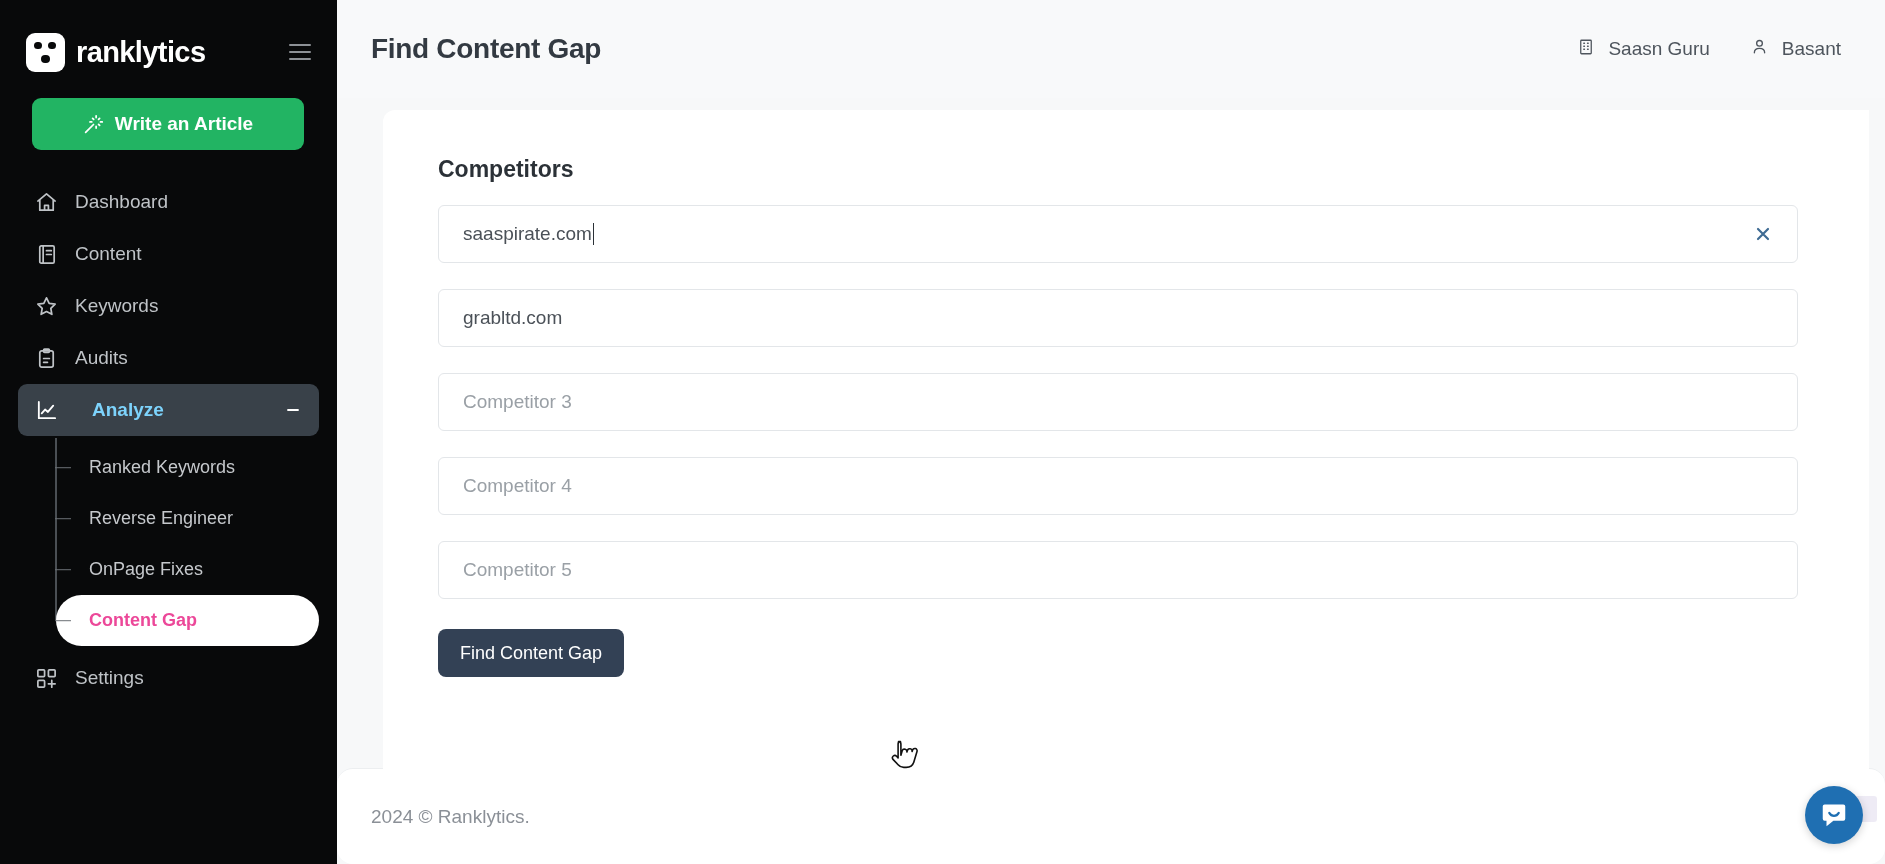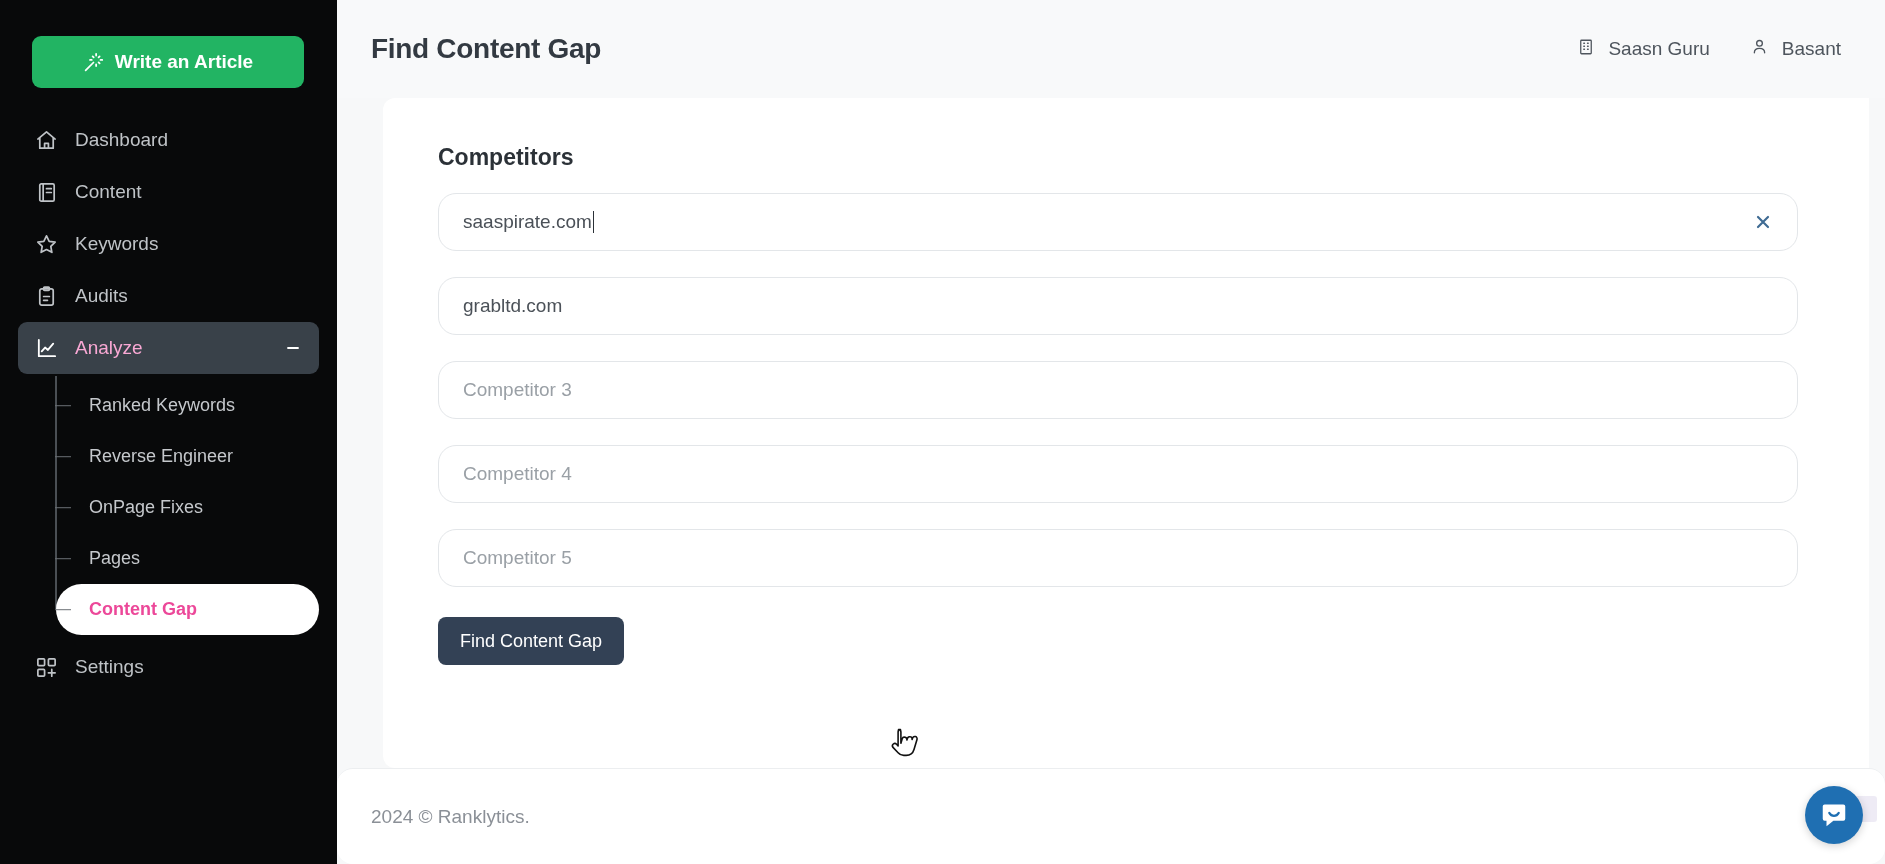--- a/index.html
+++ b/index.html
@@ -62,21 +62,21 @@
   .wand-icon { display: inline-flex; }
 
   .nav { margin-top: 26px; }
   .nav-item {
     display: flex; align-items: center;
     height: 52px; margin: 0 18px; padding: 0 16px;
     border-radius: 9px; cursor: pointer;
     color: #bfc3c7; font-size: 19px;
   }
   .nav-item .ico { width: 24px; height: 24px; flex: 0 0 24px; display: flex; align-items: center; justify-content: center; margin-right: 17px; }
-  .nav-item.active-dark { background: #394149; color: #f9a8d4; font-weight: 400; }
+  .nav-item.active-dark { background: #394149; color: #7dd3fc; font-weight: 700; gap: 17px; }
   .nav-item .minus { margin-left: auto; display: flex; }
 
   .submenu { position: relative; margin: 6px 0 0 0; padding-left: 56px; }
   .submenu .trunk {
     position: absolute; left: 55px; top: -4px; bottom: 26px;
     width: 1.6px; background: #4a4f54;
   }
   .sub-item {
     position: relative; display: flex; align-items: center;
     height: 51px; margin-right: 18px; padding-left: 33px;
@@ -91,20 +91,21 @@
     background: #ffffff; color: #ec4899; font-weight: 700;
   }
   .nav-bottom { margin-top: 6px; }
 
   
   .main {
     flex: 1; height: 864px;
     background: #f7f8f9;
     display: flex; flex-direction: column;
     position: relative;
+    gap: 12px;
   }
   .topbar {
     height: 98px; flex: 0 0 98px;
     background: #f8f9fa;
     display: flex; align-items: center;
     padding: 0 44px 0 34px;
   }
   .page-title {
     font-size: 28px; font-weight: 700; color: #333a42; letter-spacing: -0.3px;
   }
@@ -119,21 +120,21 @@
     background: #ffffff;
     border-top-left-radius: 12px;
     border-bottom-left-radius: 12px;
   }
   .card-inner { padding: 46px 0 0 55px; }
   .section-title { font-size: 23px; font-weight: 700; color: #2b3137; margin-bottom: 22px; }
 
   .field {
     width: 1360px; height: 58px;
     border: 1.4px solid #e3e6e9;
-    border-radius: 18px;
+    border-radius: 6px;
     background: #ffffff;
     display: flex; align-items: center;
     padding: 0 24px;
     margin-bottom: 26px;
     position: relative;
   }
   .field-text { font-size: 19px; color: #4b5158; }
   .field-text.placeholder { color: #9aa0a6; }
   .caret {
     display: inline-block; width: 1.6px; height: 22px;
@@ -182,20 +183,33 @@
     border-radius: 3px;
   }
 </style>
 </head>
 <body>
 
 <div class="app">
 
   <aside class="sidebar">
 
+    <div class="brand-row">
+      <div class="logo-mark">
+        <i class="d1"></i>
+          <i class="d2"></i>
+          <i class="d3"></i>
+      </div>
+      <div class="brand-name">ranklytics</div>
+      <div class="hamburger">
+        <span></span>
+          <span></span>
+          <span></span>
+      </div>
+    </div>
 
     <button class="write-btn">
       <span class="wand-icon">
         <svg width="21" height="21" viewBox="0 0 24 24" fill="none" stroke="#ffffff" stroke-width="2" stroke-linecap="round" stroke-linejoin="round">
           <path d="M15 4V2M15 16v-2M8 9h2M20 9h2M17.8 11.8L19 13M17.8 6.2L19 5M3 21l9-9M12.2 6.2L11 5"></path>
         </svg>
       </span>
       <span>Write an Article</span>
     </button>
 
@@ -261,23 +275,20 @@
       <div class="submenu">
         <div class="trunk"></div>
         <div class="sub-item">
           <span>Ranked Keywords</span>
         </div>
         <div class="sub-item">
           <span>Reverse Engineer</span>
         </div>
         <div class="sub-item">
           <span>OnPage Fixes</span>
-        </div>
-        <div class="sub-item">
-          <span>Pages</span>
         </div>
         <div class="sub-item active-light">
           <span>Content Gap</span>
         </div>
       </div>
 
       <div class="nav-bottom">
         <div class="nav-item">
           <span class="ico">
             <svg width="23" height="23" viewBox="0 0 24 24" fill="none" stroke="#bfc3c7" stroke-width="1.8" stroke-linecap="round" stroke-linejoin="round">

